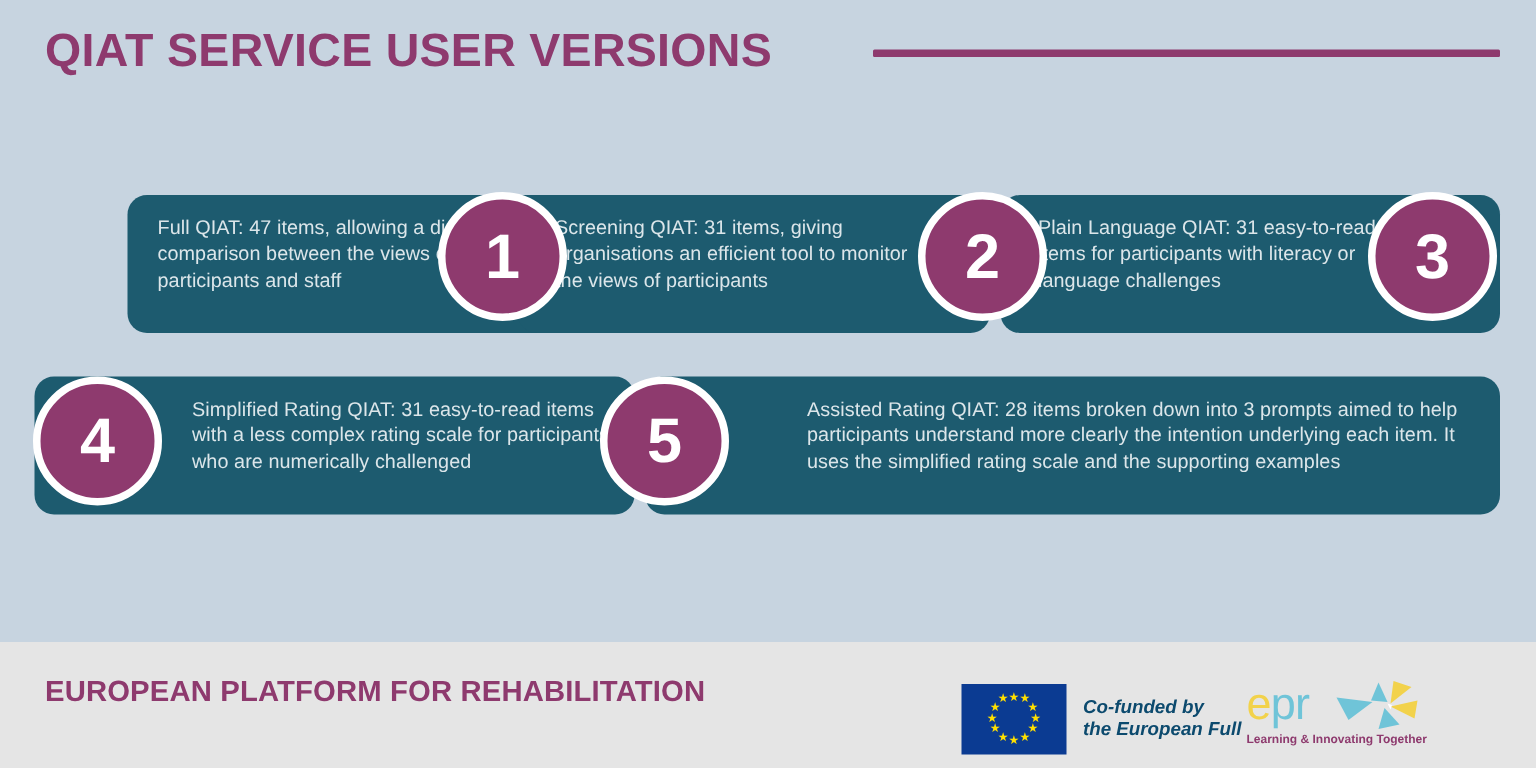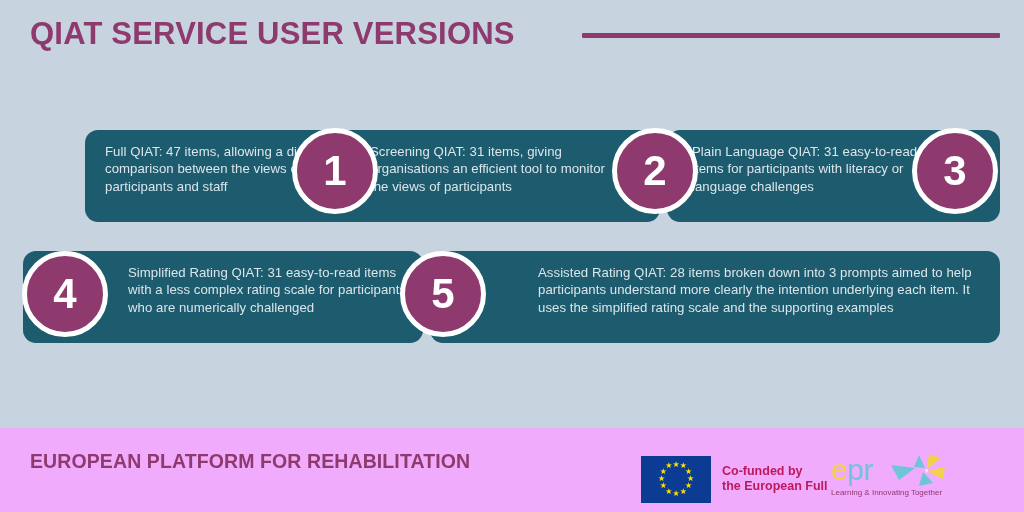--- a/index.html
+++ b/index.html
@@ -107,21 +107,21 @@
   #circle-4 { left: 22px;  top: 251px; }
   #circle-5 { left: 400px; top: 251px; }
 
   
   #footer {
     position: absolute;
     left: 0;
     top: 428px;
     width: 1024px;
     height: 84px;
-    background: #f0abfc;
+    background: #e5e5e5;
   }
   #footer-org {
     position: absolute;
     left: 30px;
     top: 22px;
     font-size: 19.5px;
     font-weight: bold;
     color: #8e3a6e;
     letter-spacing: 0.1px;
     white-space: nowrap;
@@ -160,22 +160,23 @@
     line-height: 8px;
     width: 8px;
     height: 8px;
     text-align: center;
   }
   #eu-text {
     margin-left: 11px;
     font-size: 12.5px;
     font-weight: bold;
     line-height: 15px;
-    color: #be185d;
-    white-space: nowrap;
+    color: #0c4a6e;
+    white-space: nowrap;
+    font-style: italic;
   }
 
   
   #epr-block {
     position: absolute;
     left: 831px;
     top: 455px;
     width: 118px;
     height: 48px;
   }
@@ -199,21 +200,21 @@
     height: 34px;
   }
   #epr-tagline {
     position: absolute;
     left: 0;
     top: 33px;
     font-size: 8px;
     line-height: 10px;
     color: #8e3a6e;
     white-space: nowrap;
-    font-weight: normal;
+    font-weight: bold;
   }
 </style>
 </head>
 <body>
 
 <div id="title-bar">
   <div id="page-title">QIAT SERVICE USER VERSIONS</div>
   <div id="title-rule"></div>
 </div>
 

